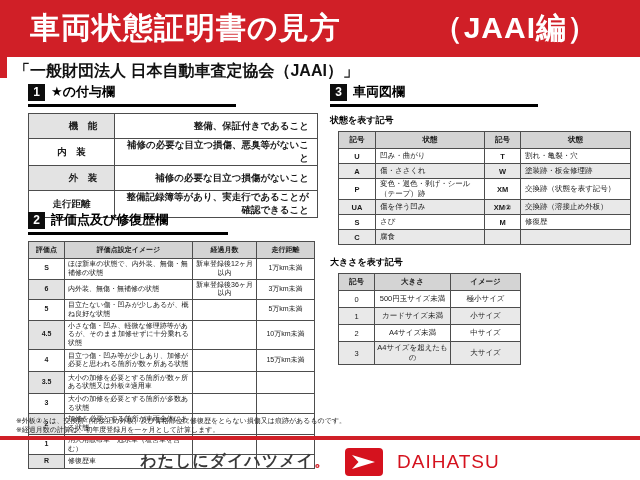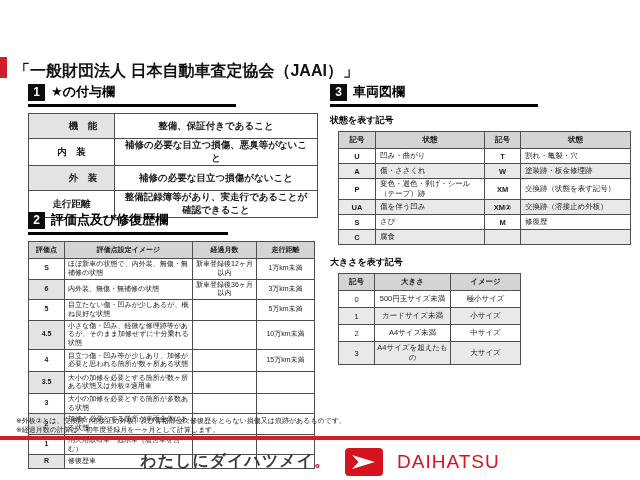--- a/index.html
+++ b/index.html
@@ -23,21 +23,21 @@
   table{border-collapse:collapse;table-layout:fixed;background:#fff;}
   td,th{border:1px solid #4d4d4d;overflow:hidden;vertical-align:middle;}
   .th{background:#d4d4d4;font-weight:bold;text-align:center;}
   
   .s1{position:absolute;left:28px;top:83px;width:292px;}
   .s1 .sec-head{width:208px;}
   .t1{width:290px;margin-top:6px;font-size:9.5px;font-weight:bold;}
   .t1 td{height:22px;}
   .t1 td.lab{width:60px;text-align:center;}
   .t1 td.lab.g{background:#e3e3e3;padding-left:24px;}
-  .t1 td.desc{padding:0 8px;text-align:center;}
+  .t1 td.desc{padding:0 8px;text-align:right;}
   
   .s2{position:absolute;left:28px;top:211px;width:288px;}
   .s2 .sec-head{width:200px;}
   .t2{width:286px;margin-top:6px;font-size:7px;}
   .t2 th{height:14px;font-size:7px;}
   .t2 td{padding:1px 3px;line-height:1.25;}
   .t2 td:nth-child(1){text-align:center;font-weight:bold;}
   .t2 td:nth-child(2){text-align:left;}
   .t2 td:nth-child(3),.t2 td:nth-child(4){text-align:center;}
   .t2 tr.r1{height:14px;}
@@ -63,20 +63,24 @@
           display:flex;align-items:center;justify-content:center;gap:14px;}
   .slogan{font-size:16px;font-weight:bold;color:#3a3a3a;letter-spacing:1px;white-space:nowrap;}
   .slogan .dot{color:#d01f27;}
   .brand{font-size:19px;font-weight:normal;color:#d5121e;letter-spacing:1px;white-space:nowrap;}
 </style>
 </head>
 <body>
 
 <div class="page">
 
+  <header class="banner">
+    <span>車両状態証明書の見方</span>
+    <span>（JAAI編）</span>
+  </header>
   <div class="red-tab"></div>
   <div class="subtitle">「一般財団法人 日本自動車査定協会（JAAI）」</div>
 
   <section class="s1">
     <div class="sec-head">
       <span class="sec-num">1</span>
       <span class="sec-title">★の付与欄</span>
     </div>
     <table class="t1">
       <tbody>

